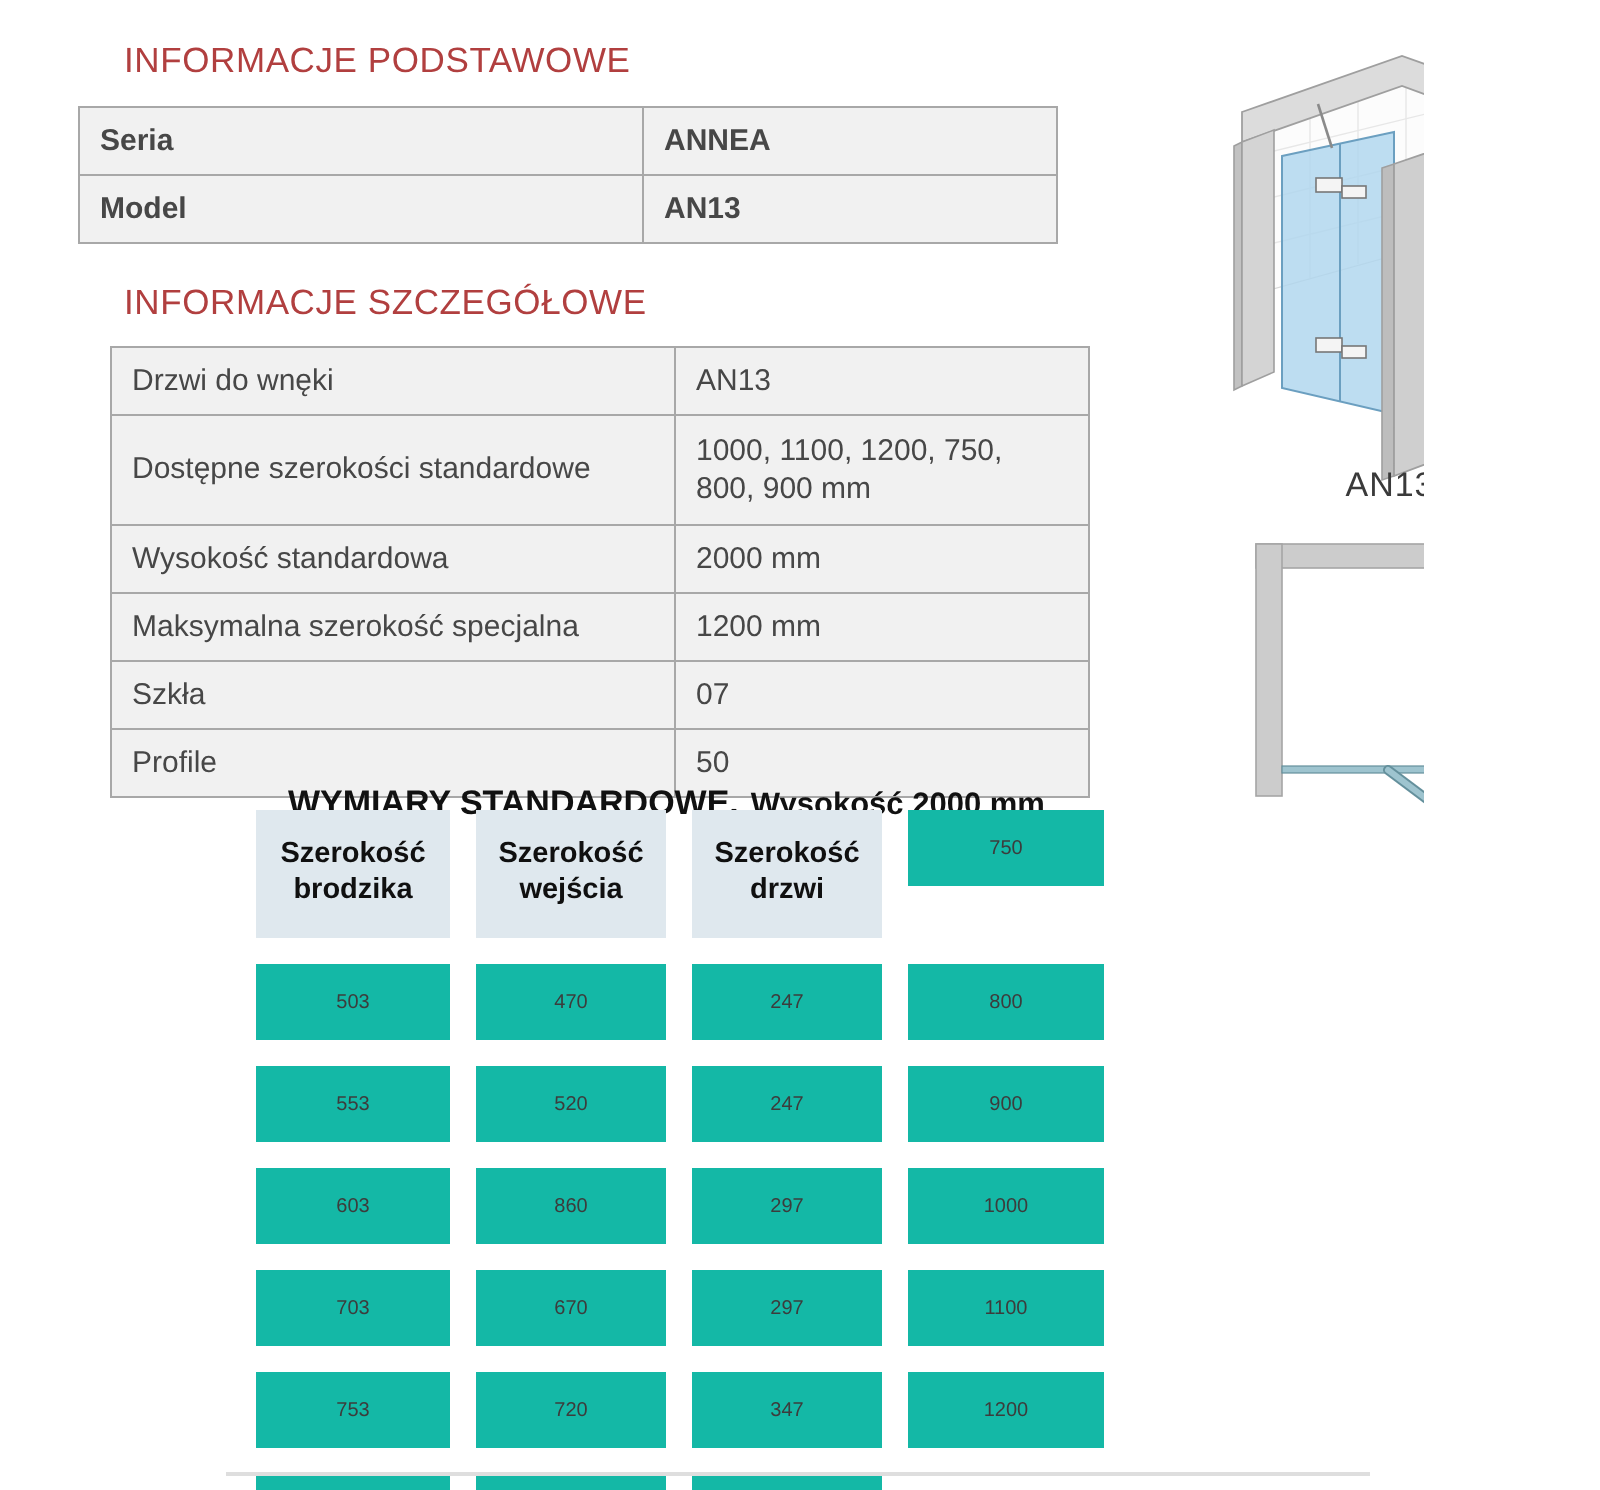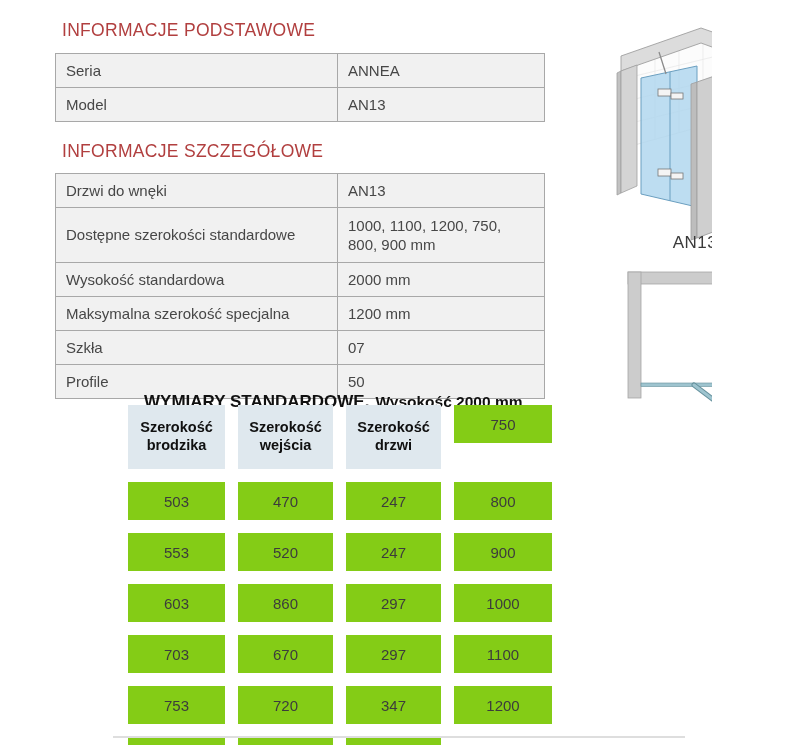--- a/index.html
+++ b/index.html
@@ -11,21 +11,21 @@
   .sec-title{
     position:absolute;margin:0;font-size:17.5px;font-weight:400;
     color:#b13f3f;letter-spacing:0.3px;white-space:nowrap;
   }
   .sec-title.t1{left:62px;top:20px;}
   .sec-title.t2{left:62px;top:141px;}
   
   .spec{
     position:absolute;border-collapse:collapse;table-layout:fixed;width:489px;
   }
-  .spec.basic{left:55px;top:53px;}
+  .spec.basic{left:39px;top:53px;font-weight:bold;}
   .spec.details{left:55px;top:173px;padding-left:36px;}
   .spec td{
     border:1px solid #a8a8a8;background:#f1f1f1;color:#474747;
     font-size:15px;padding:3px 10px;height:27px;vertical-align:middle;
     line-height:1.3;
   }
   .spec td.tall{height:48px;}
   .spec col.c-label{width:282px;}
   .spec col.c-value{width:207px;}
   
@@ -38,22 +38,22 @@
   .dim-table{
     position:absolute;left:128px;top:405px;display:grid;
     grid-template-columns:97px 95px 95px 98px;column-gap:5px;row-gap:5px;gap:13px;
   }
   .dh{
     background:#dfe8ee;height:64px;display:flex;align-items:center;
     justify-content:center;text-align:center;font-size:14.5px;font-weight:700;
     color:#101010;line-height:1.22;padding:0 6px;box-sizing:border-box;
   }
   .dc{
-    background:#84cc16;height:38px;display:flex;align-items:center;
-    justify-content:center;font-size:15px;color:#3c3c3c;
+    background:#14b8a6;height:38px;display:flex;align-items:center;
+    justify-content:center;font-size:10px;color:#3c3c3c;
   }
   
   .fig3d{position:absolute;left:613px;top:24px;width:164px;height:228px;}
   .fig-label{
     position:absolute;left:613px;top:233px;width:164px;text-align:center;
     font-size:17px;color:#3a3a3a;letter-spacing:0.5px;
   }
   .fig2d{position:absolute;left:615px;top:265px;width:160px;height:175px;}
   .bottom-rule{
     position:absolute;left:113px;top:736px;width:572px;height:2px;

